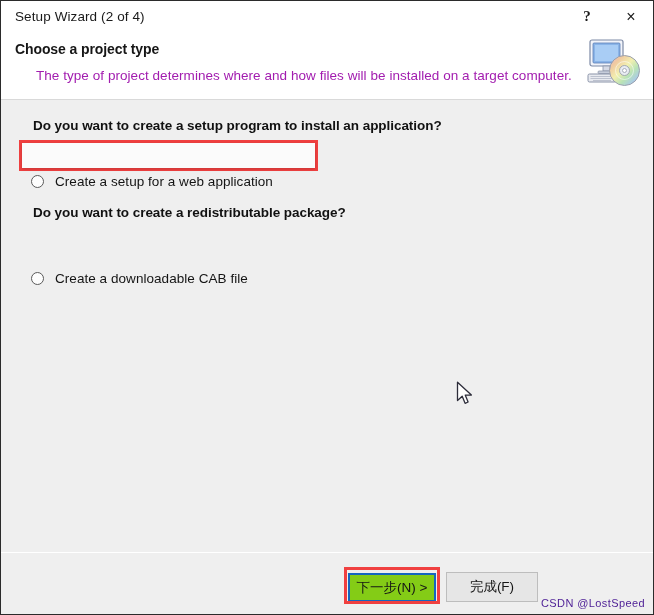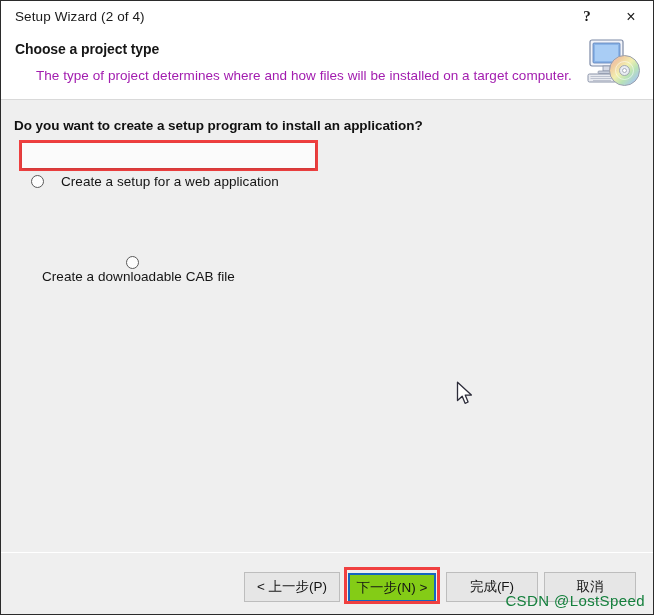--- a/index.html
+++ b/index.html
@@ -98,42 +98,42 @@
   
   #content {
     position: absolute;
     left: 0; top: 99px;
     width: 652px;
     height: 452px;
     background: #efefef;
   }
   .q-heading {
     position: absolute;
-    left: 13px;
+    left: 32px;
     font-size: 13.5px;
     font-weight: 700;
     color: #111111;
     letter-spacing: -.05px;
     white-space: nowrap;
   }
   #q1 { top: 18px; }
   #q2 { top: 105px; }
 
   .radio-row {
     position: absolute;
     left: 30px;
     display: flex;
     align-items: center;
     height: 20px;
     cursor: default;
   }
   #r1 { top: 45px; }
-  #r2 { top: 71px; gap: 6px; }
+  #r2 { top: 71px; }
   #r3 { top: 130px; }
-  #r4 { top: 156px; flex-direction: column; }
+  #r4 { top: 168px; }
 
   .radio-mark {
     position: relative;
     width: 13px;
     height: 13px;
     border-radius: 50%;
     border: 1px solid #5a5a5a;
     background: #fdfdfd;
     box-sizing: border-box;
     flex: 0 0 auto;
@@ -219,22 +219,22 @@
     border: 3px solid #f04040;
     box-sizing: border-box;
     pointer-events: none;
   }
 
   
   #watermark {
     position: absolute;
     right: 8px;
     bottom: 5px;
-    font-size: 15px;
-    color: #15803d;
+    font-size: 11px;
+    color: #4c1d95;
     letter-spacing: .4px;
     white-space: nowrap;
     pointer-events: none;
   }
 
   
   #cursor {
     position: absolute;
     left: 455px;
     top: 380px;
@@ -302,34 +302,33 @@
       <span class="radio-label">Create a setup for a Windows application</span>
     </div>
 
     <div class="radio-row" id="r2">
       <span class="radio-mark"></span>
       <span class="radio-label">Create a setup for a web application</span>
     </div>
 
     <div id="highlight-option"></div>
 
+    <div class="q-heading" id="q2">Do you want to create a redistributable package?</div>
 
 
     <div class="radio-row" id="r4">
       <span class="radio-mark"></span>
       <span class="radio-label">Create a downloadable CAB file</span>
     </div>
 
   </div>
 
   <div id="footer">
-    <button class="btn" id="btn-back">&lt; 上一步(P)</button>
     <button class="btn" id="btn-next">下一步(N) &gt;</button>
     <button class="btn" id="btn-finish">完成(F)</button>
-    <button class="btn" id="btn-cancel">取消</button>
   </div>
 
   <div id="highlight-next"></div>
 
   <div id="watermark">CSDN @LostSpeed</div>
 
   <svg id="cursor" viewBox="0 0 18 26" xmlns="http://www.w3.org/2000/svg">
     <path d="M1.5 1.2 L1.5 19.5 L6.2 15.2 L9.1 22.3 L12.1 21.0 L9.3 14.2 L15.4 14.0 Z" fill="#ffffff" stroke="#2d2d3a" stroke-width="1.3" stroke-linejoin="round"></path>
   </svg>
 

